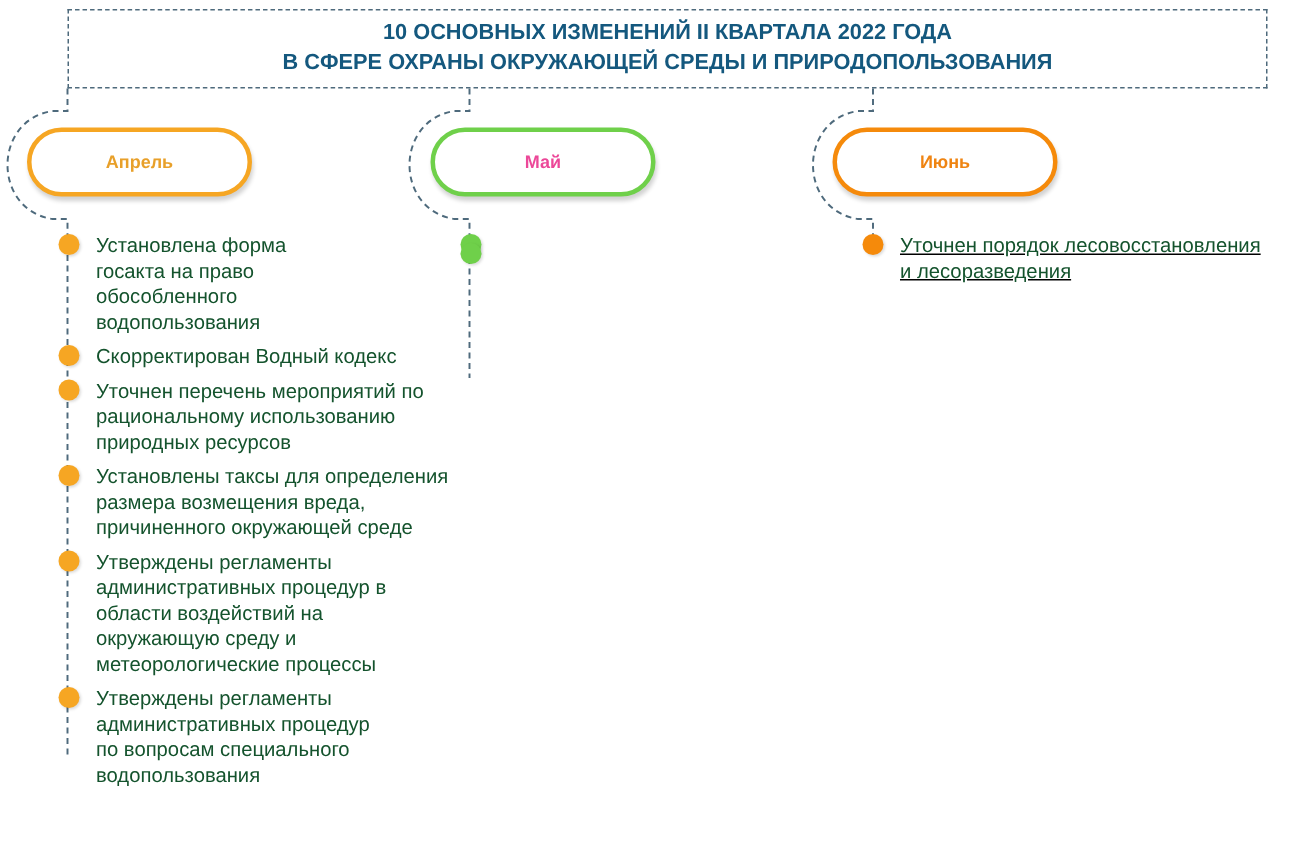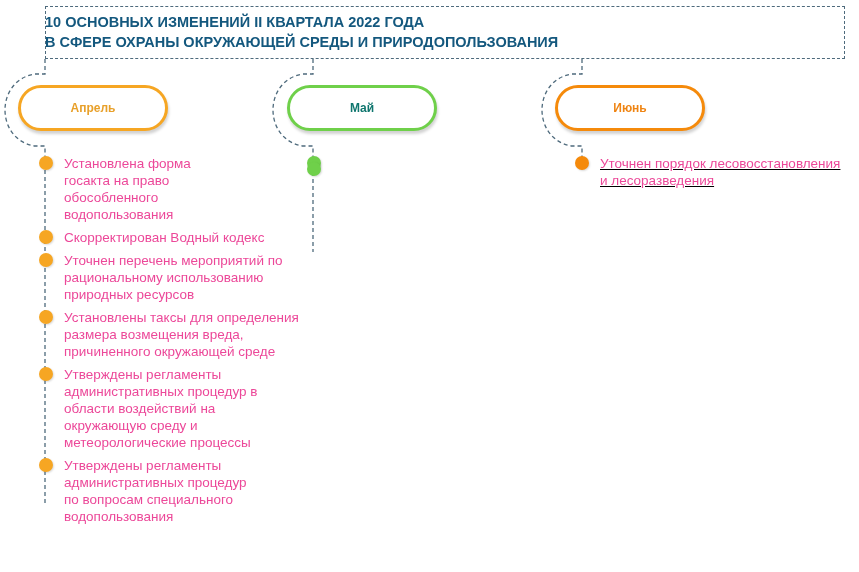--- a/index.html
+++ b/index.html
@@ -2,31 +2,31 @@
 <html><head>
 <meta charset="utf-8">
 <style>
   html, body { margin: 0; padding: 0; background: #ffffff; }
   body { width: 859px; height: 572px; position: relative; overflow: hidden;
          font-family: "Liberation Sans", sans-serif; }
   .title-box { position: absolute; left: 45px; top: 6px; width: 800px; height: 53px;
                border: 1.5px dashed #4e6a7c; border-left: none; box-sizing: border-box; }
   .title-box-left { position: absolute; left: 45px; top: 6px; width: 0; height: 53px;
                     border-left: 1.5px dashed #4e6a7c; }
-  .title { position: absolute; left: 45px; top: 12px; width: 800px; 
+  .title { position: absolute; left: 45px; top: 12px; width: 800px; text-align: center;
            color: #14587e; font-weight: bold; font-size: 14.5px; line-height: 20px; }
   svg.lines { position: absolute; left: 0; top: 0; }
   .pill { position: absolute; top: 85px; width: 150px; height: 46px; border-radius: 24px;
           border: 3px solid; box-sizing: border-box; background: #fff;
           display: flex; align-items: center; justify-content: center;
           font-weight: bold; font-size: 12px;
           box-shadow: 1px 3px 3px rgba(0,0,0,0.18); }
   .items { position: absolute; margin: 0; padding: 0; list-style: none; }
   .item { position: relative; padding-left: 20px; font-size: 13.5px; line-height: 17px;
-          color: #ec4899; margin-bottom: 6px; }
+          color: #14532d; margin-bottom: 6px; }
   .dot { position: absolute; left: -5px; top: 1px; width: 14px; height: 14px; border-radius: 50%;
          box-shadow: 1px 1px 2px rgba(0,0,0,0.15); }
 </style>
 </head>
 <body>
 
 <svg class="lines" width="859" height="572">
   <g fill="none" stroke="#4e6a7c" stroke-width="1.3" stroke-dasharray="4,3">
 
     <path d="M45 59 V74 H35 C-5 80 -5 140 35 146 H45 V165"></path>
@@ -40,21 +40,21 @@
 </svg>
 
 <div class="title-box-left"></div>
 <div class="title-box"></div>
 <div class="title">
   <div>10 ОСНОВНЫХ ИЗМЕНЕНИЙ II КВАРТАЛА 2022 ГОДА</div>
   <div>В СФЕРЕ ОХРАНЫ ОКРУЖАЮЩЕЙ СРЕДЫ И ПРИРОДОПОЛЬЗОВАНИЯ</div>
 </div>
 
 <div class="pill" style="left:18px;border-color:#f6a623;color:#e8a02a;">Апрель</div>
-<div class="pill" style="left:287px;border-color:#6fd04a;color:#0f766e;">Май</div>
+<div class="pill" style="left:287px;border-color:#6fd04a;color:#ec4899;">Май</div>
 <div class="pill" style="left:555px;border-color:#f58a0b;color:#ef8412;">Июнь</div>
 
 <ul class="items" style="left:44px;top:155px;width:270px;">
   <li class="item" style="width:175px"><span class="dot" style="background:#f6a623"></span><span>Установлена форма госакта на право обособленного водопользования</span></li>
   <li class="item"><span class="dot" style="background:#f6a623"></span><span>Скорректирован Водный кодекс</span></li>
   <li class="item" style="width:240px"><span class="dot" style="background:#f6a623"></span><span>Уточнен перечень мероприятий по рациональному использованию природных ресурсов</span></li>
   <li class="item" style="width:262px"><span class="dot" style="background:#f6a623"></span><span>Установлены таксы для определения размера возмещения вреда, причиненного окружающей среде</span></li>
   <li class="item" style="width:220px"><span class="dot" style="background:#f6a623"></span><span>Утверждены регламенты административных процедур в области воздействий на окружающую среду и метеорологические процессы</span></li>
   <li class="item" style="width:200px"><span class="dot" style="background:#f6a623"></span><span>Утверждены регламенты административных процедур по вопросам специального водопользования</span></li>
 </ul>

